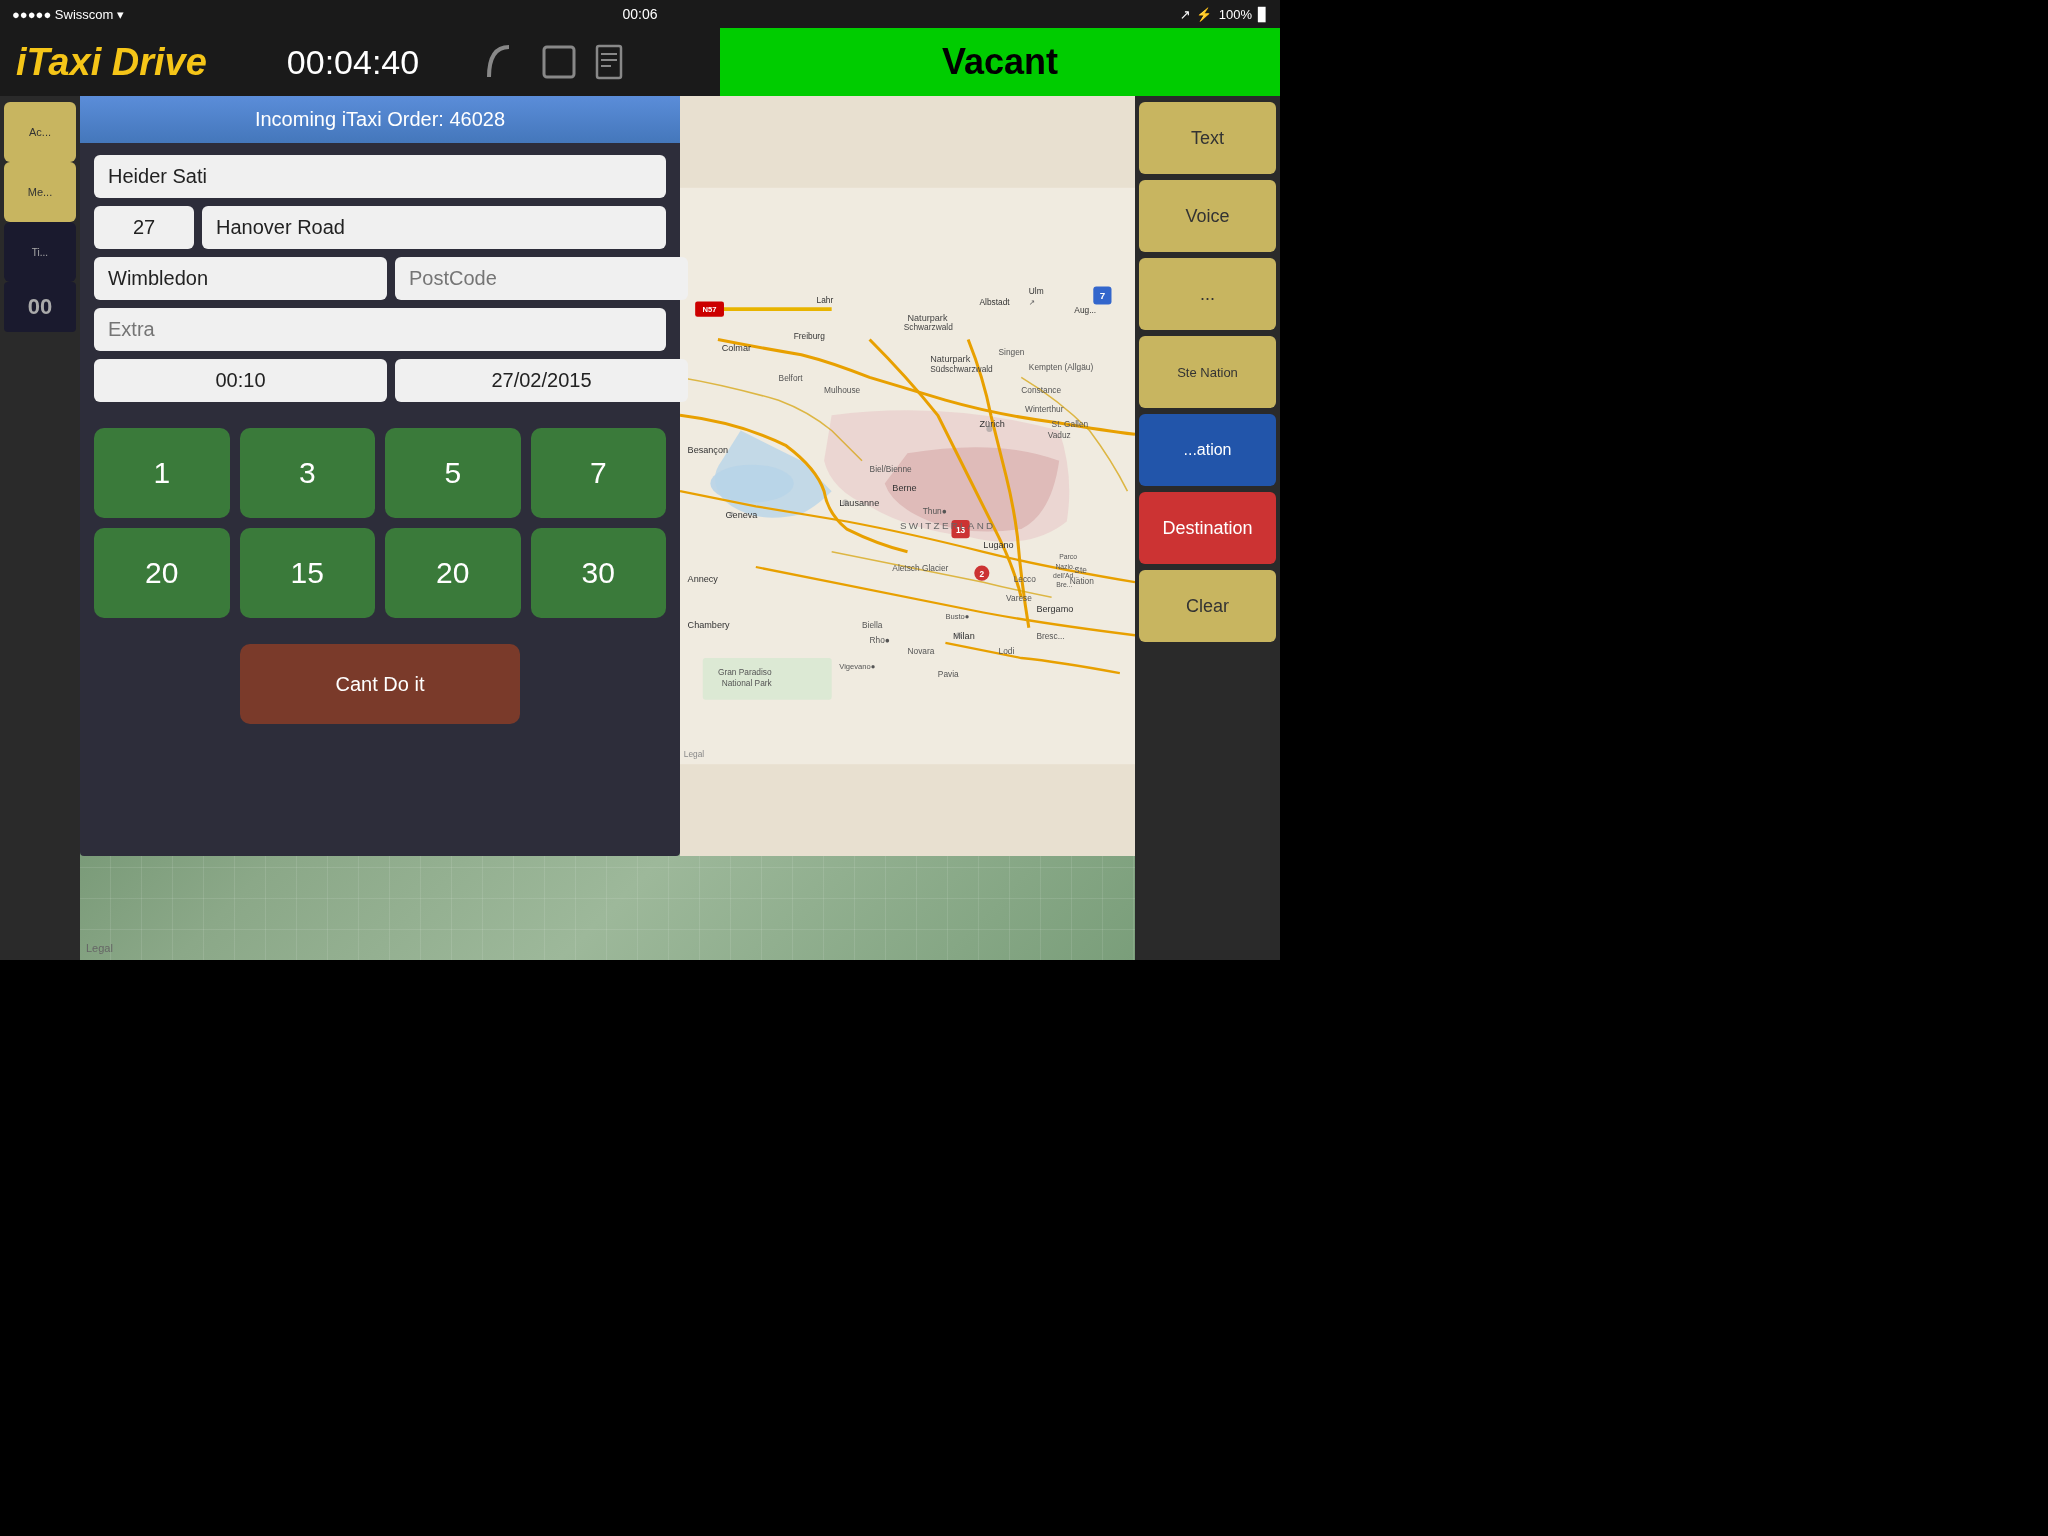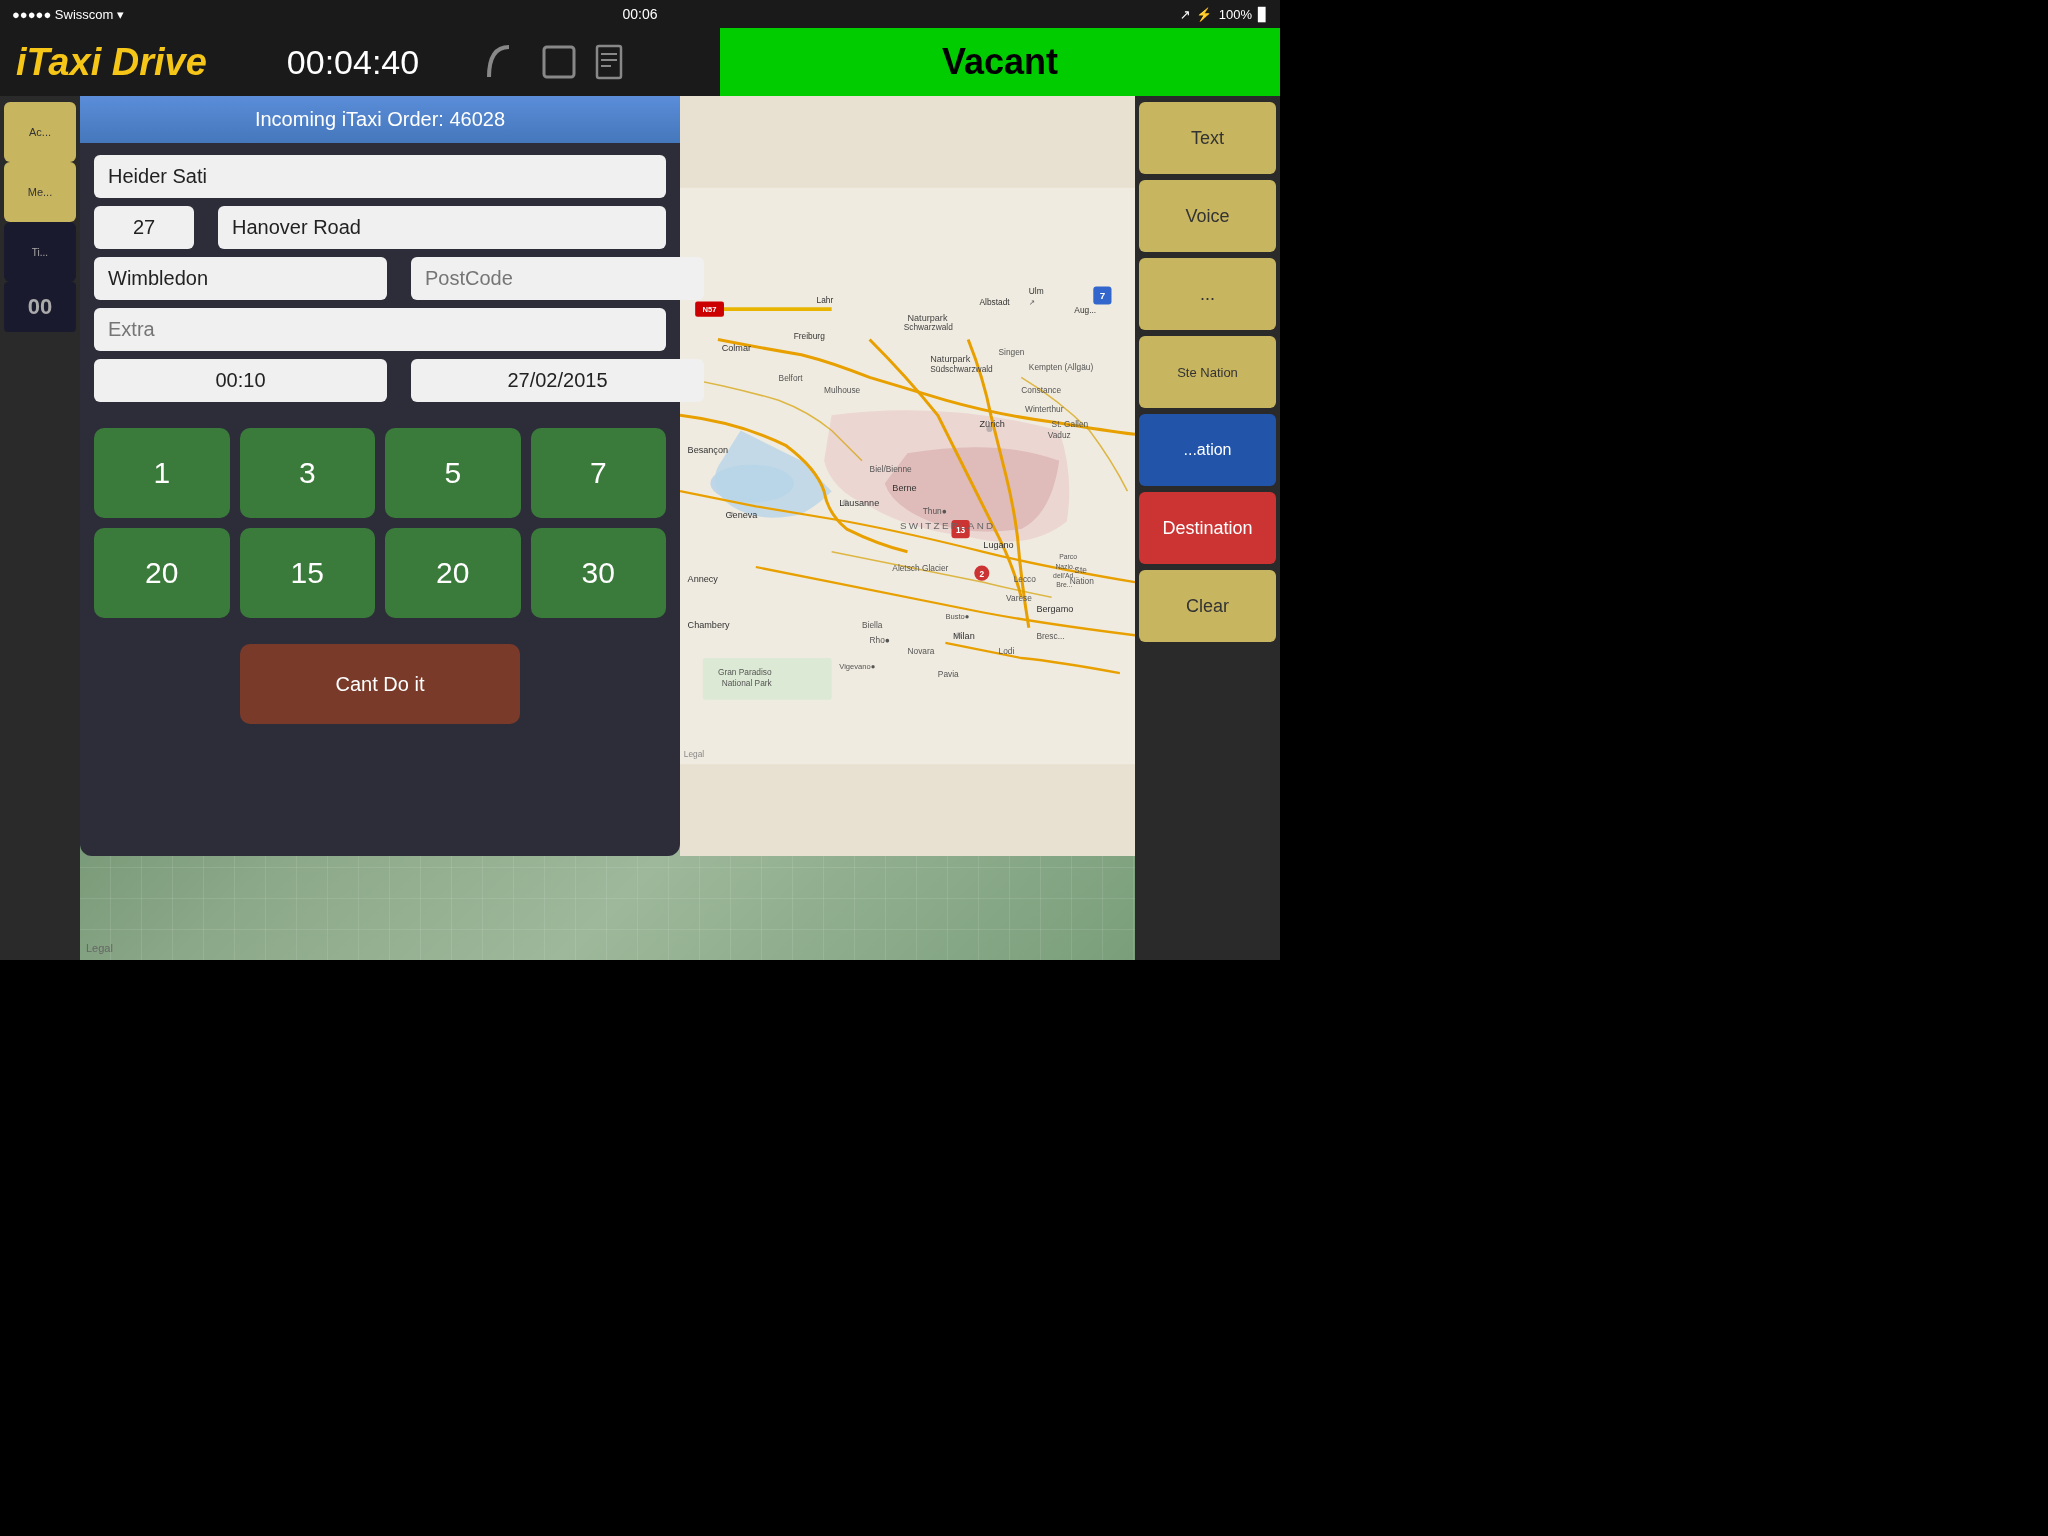--- a/index.html
+++ b/index.html
@@ -178,21 +178,21 @@
 
     
     #order-dialog {
       position: absolute;
       left: 0;
       top: 0;
       width: 600px;
       height: 760px;
       background: #2d2d3a;
       z-index: 50;
-      border-radius: 12px;
+      border-radius: 4px;
     }
     #order-header {
       background: linear-gradient(180deg, #5b8dd9 0%, #4477bb 100%);
       padding: 12px 16px;
       text-align: center;
       font-size: 20px;
       color: #fff;
       font-weight: 500;
     }
     #order-form {
@@ -207,21 +207,21 @@
       font-size: 20px;
       margin-bottom: 8px;
       color: #222;
       outline: none;
     }
     .form-input.placeholder-style {
       color: #aaa;
     }
     .form-row {
       display: flex;
-      gap: 24px;
+      gap: 8px;
       margin-bottom: 8px;
     }
     .form-input-small {
       background: #f0f0f0;
       border: none;
       border-radius: 6px;
       padding: 10px 14px;
       font-size: 20px;
       color: #222;
       outline: none;

